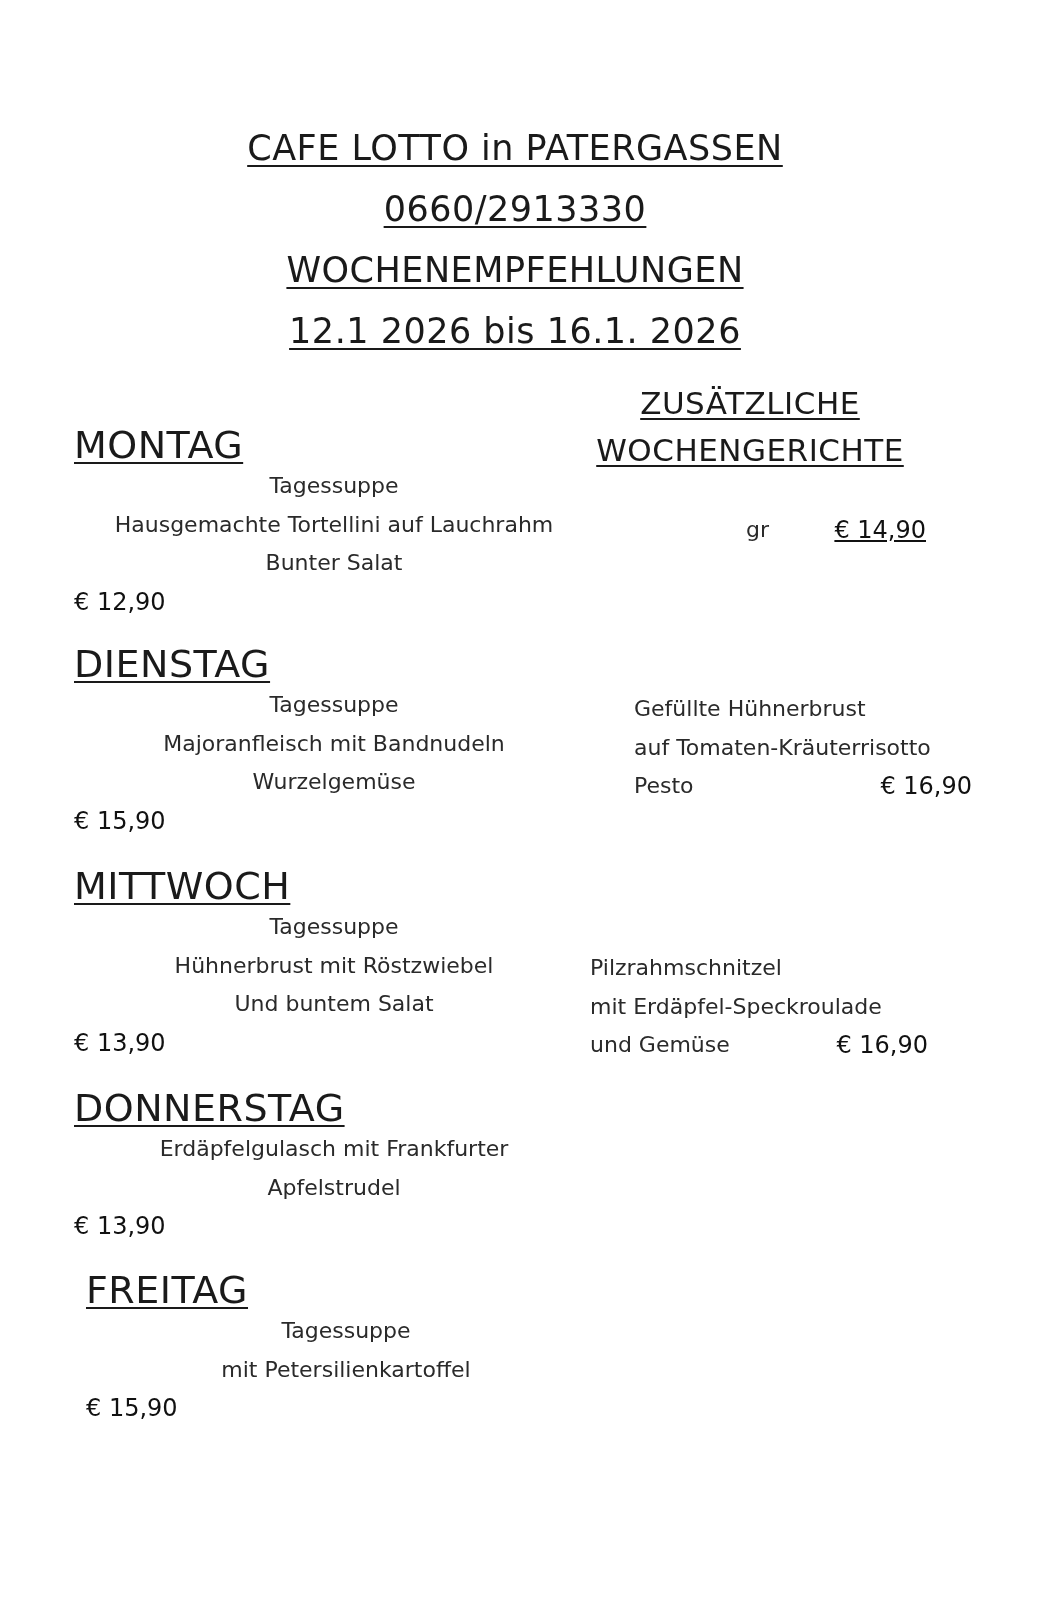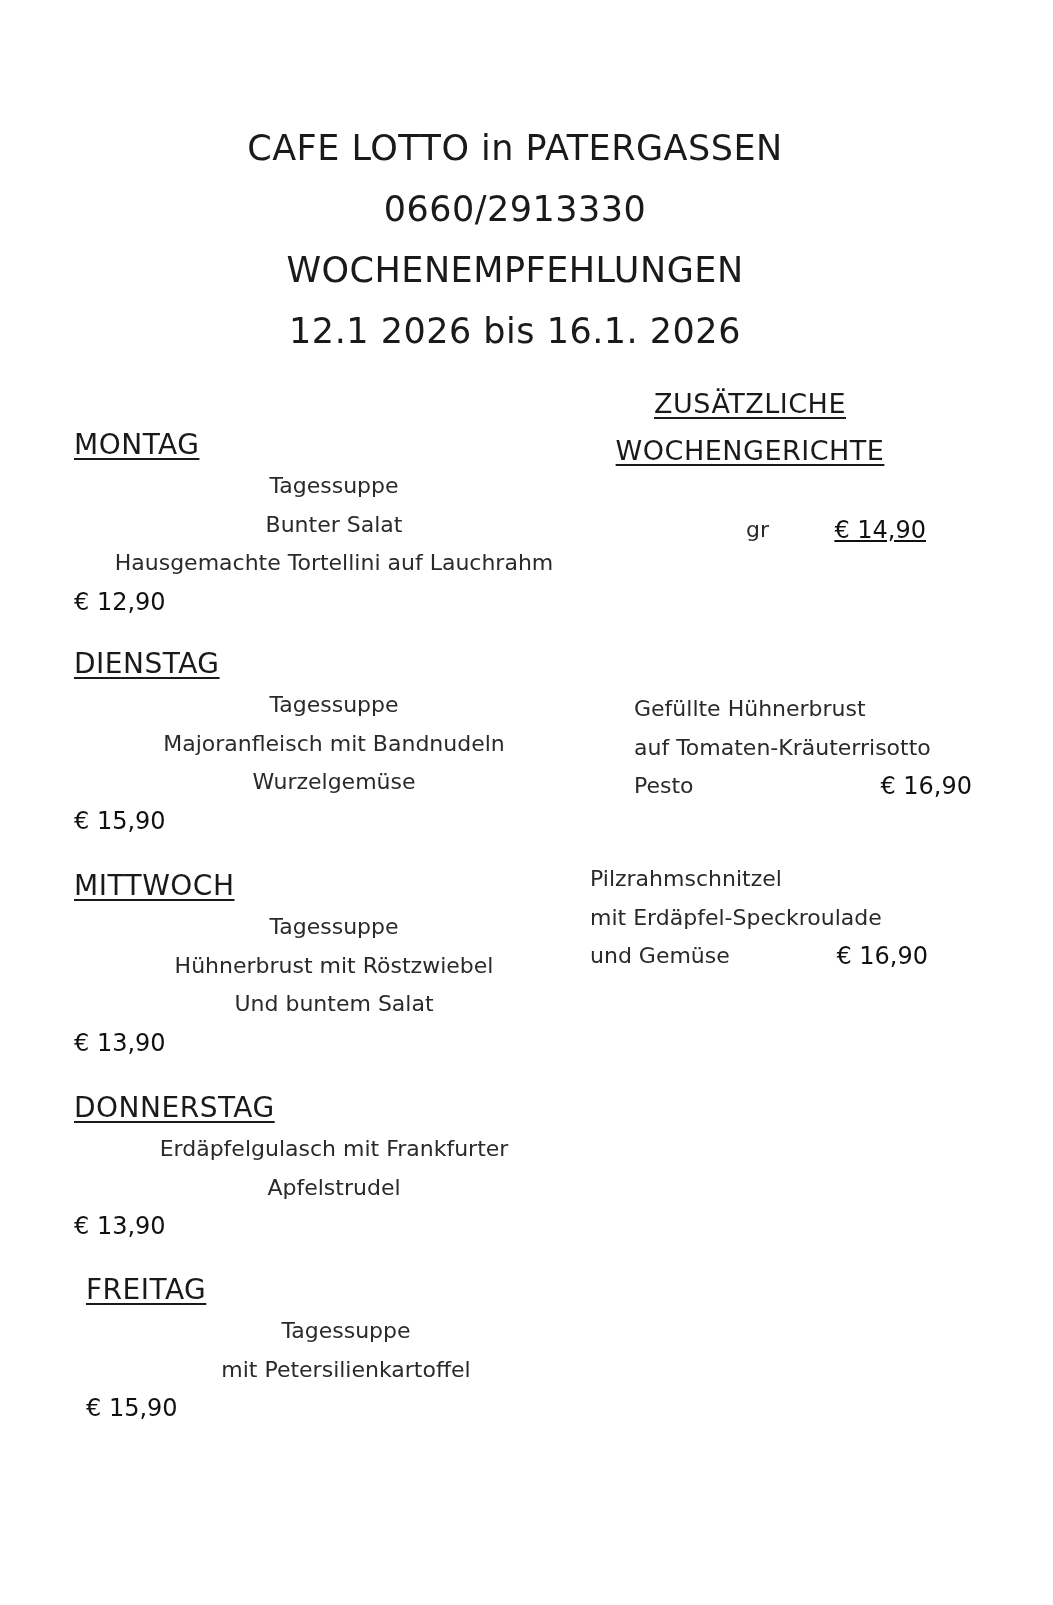--- a/index.html
+++ b/index.html
@@ -22,37 +22,38 @@
       width: 1030px;
       text-align: center;
     }
     .header-line {
       display: block;
       font-size: 35px;
       line-height: 61px;
       letter-spacing: 0.5px;
     }
     .header-line span {
+      text-decoration: underline;
       text-decoration-thickness: 2px;
       text-underline-offset: 5px;
       margin-top: 30px;
     }
     .left-col {
       position: absolute;
       left: 74px;
       top: 0;
       width: 520px;
     }
     .day {
       position: absolute;
       left: 0;
       width: 520px;
     }
     .day-title {
-      font-size: 28px;
+      font-size: 38px;
       line-height: 40px;
       text-decoration: underline;
       text-decoration-thickness: 2px;
       text-underline-offset: 4px;
       margin-bottom: 2px;
       display: inline-block;
       letter-spacing: 0.5px;
     }
     .item {
       font-size: 22px;
@@ -66,21 +67,21 @@
       line-height: 38.5px;
       color: #111;
       white-space: nowrap;
     }
     .extra-title {
       position: absolute;
       left: 590px;
       top: 380px;
       width: 320px;
       text-align: center;
-      font-size: 27px;
+      font-size: 31px;
       line-height: 47px;
       letter-spacing: 0.5px;
     }
     .extra-title span {
       text-decoration: underline;
       text-decoration-thickness: 2px;
       text-underline-offset: 4px;
     }
     .extra-block {
       position: absolute;
@@ -116,22 +117,22 @@
   <div class="header-line"><span>0660/2913330</span></div>
   <div class="header-line"><span>WOCHENEMPFEHLUNGEN</span></div>
   <div class="header-line"><span>12.1 2026 bis 16.1. 2026</span></div>
 </div>
 
 <div class="left-col">
 
   <div class="day" style="top:425px;">
     <div class="day-title">MONTAG</div>
     <div class="item">Tagessuppe</div>
+    <div class="item">Hausgemachte Tortellini auf Lauchrahm</div>
     <div class="item">Bunter Salat</div>
-    <div class="item">Hausgemachte Tortellini auf Lauchrahm</div>
     <div class="price">€ 12,90</div>
   </div>
 
   <div class="day" style="top:644px;">
     <div class="day-title">DIENSTAG</div>
     <div class="item">Tagessuppe</div>
     <div class="item">Majoranfleisch mit Bandnudeln</div>
     <div class="item">Wurzelgemüse</div>
     <div class="price">€ 15,90</div>
   </div>
@@ -177,21 +178,21 @@
   </div>
   <div class="extra-row">
     <span class="item">auf Tomaten-Kräuterrisotto</span>
   </div>
   <div class="extra-row">
     <span class="item">Pesto</span>
     <span class="price">€ 16,90</span>
   </div>
 </div>
 
-<div class="extra-block" style="top:860px;">
+<div class="extra-block" style="top:949px;">
   <div class="extra-row">
     <span class="item">Pilzrahmschnitzel</span>
   </div>
   <div class="extra-row">
     <span class="item">mit Erdäpfel-Speckroulade</span>
   </div>
   <div class="extra-row">
     <span class="item">und Gemüse</span>
     <span class="price">€ 16,90</span>
   </div>

